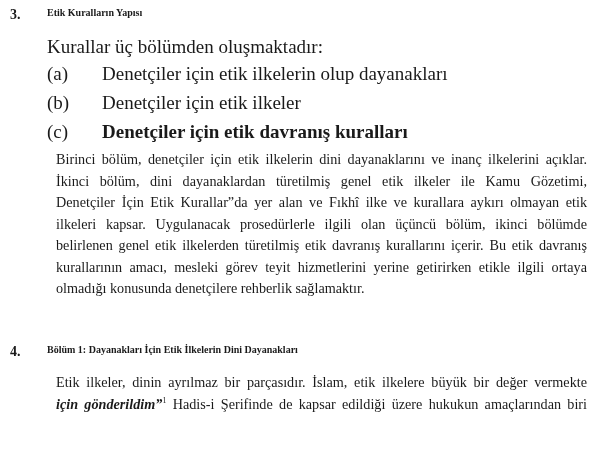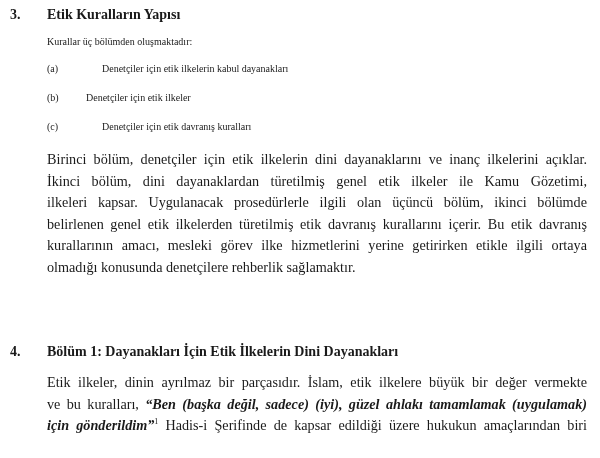--- a/index.html
+++ b/index.html
@@ -1,56 +1,56 @@
 <!DOCTYPE html>
 <html><head>
 <meta charset="utf-8">
 <style>
   html, body { margin:0; padding:0; background:#ffffff; }
   body { width:600px; height:458px; overflow:hidden; position:relative;
          font-family:"Liberation Serif", "DejaVu Serif", serif; color:#1a1a1a; }
   .abs { position:absolute; white-space:nowrap; }
   .num { font-weight:bold; font-size:14px; }
-  .heading { font-weight:bold; font-size:14px; }
-  .txt { font-size:10px; }
+  .heading { font-weight:bold; font-size:10px; }
+  .txt { font-size:19px; }
   .para { position:absolute; left:47px; width:540px; font-size:14.2px;
           line-height:21.5px; text-align:justify; }
-  .para .line { display:block; text-align:justify; text-align-last:justify; white-space:nowrap; }
+  .para .line { display:block; text-align:justify; text-align-last:justify; white-space:nowrap;margin-left:9px; }
   .para .line.last { text-align-last:left; }
   .bi { font-weight:bold; font-style:italic; }
   sup { font-size:8px; vertical-align:super; line-height:0; }
 </style>
 </head>
 <body>
 
 <div class="abs num" style="left:10px; top:7px;">3.</div>
 <div class="abs heading" style="left:47px; top:7px;">Etik Kuralların Yapısı</div>
 
 <div class="abs txt" style="left:47px; top:36px;">Kurallar üç bölümden oluşmaktadır:</div>
 
 <div>
   <div class="abs txt" style="left:47px; top:63px;">(a)</div>
-  <div class="abs txt" style="left:102px; top:63px;">Denetçiler için etik ilkelerin kabul dayanakları</div>
+  <div class="abs txt" style="left:102px; top:63px;">Denetçiler için etik ilkelerin olup dayanakları</div>
 
   <div class="abs txt" style="left:47px; top:92px;">(b)</div>
-  <div class="abs txt" style="left:86px; top:92px;">Denetçiler için etik ilkeler</div>
+  <div class="abs txt" style="left:102px; top:92px;">Denetçiler için etik ilkeler</div>
 
   <div class="abs txt" style="left:47px; top:121px;">(c)</div>
-  <div class="abs txt" style="left:102px; top:121px;">Denetçiler için etik davranış kuralları</div>
+  <div class="abs txt" style="left:102px; top:121px;font-weight:bold;">Denetçiler için etik davranış kuralları</div>
 </div>
 
 <div class="para" style="top:149px;">
   <span class="line">Birinci bölüm, denetçiler için etik ilkelerin dini dayanaklarını ve inanç ilkelerini açıklar.</span>
   <span class="line">İkinci bölüm, dini dayanaklardan türetilmiş genel etik ilkeler ile Kamu Gözetimi,</span>
+  <span class="line">Denetçiler İçin Etik Kurallar”da yer alan ve Fıkhî ilke ve kurallara aykırı olmayan etik</span>
   <span class="line">ilkeleri kapsar. Uygulanacak prosedürlerle ilgili olan üçüncü bölüm, ikinci bölümde</span>
   <span class="line">belirlenen genel etik ilkelerden türetilmiş etik davranış kurallarını içerir. Bu etik davranış</span>
-  <span class="line">kurallarının amacı, mesleki görev ilke hizmetlerini yerine getirirken etikle ilgili ortaya</span>
+  <span class="line">kurallarının amacı, mesleki görev teyit hizmetlerini yerine getirirken etikle ilgili ortaya</span>
   <span class="line last">olmadığı konusunda denetçilere rehberlik sağlamaktır.</span>
 </div>
 
 <div class="abs num" style="left:10px; top:344px;">4.</div>
 <div class="abs heading" style="left:47px; top:344px;">Bölüm 1: Dayanakları İçin Etik İlkelerin Dini Dayanakları</div>
 
 <div class="para" style="top:372px;">
   <span class="line">Etik ilkeler, dinin ayrılmaz bir parçasıdır. İslam, etik ilkelere büyük bir değer vermekte</span>
-  <span class="line"><span>ve bu kuralları, </span><span class="bi">“Ben (başka değil, sadece) (iyi), güzel ahlakı tamamlamak (uygulamak)</span></span>
   <span class="line"><span class="bi">için gönderildim”</span><sup>1</sup><span> Hadis-i Şerifinde de kapsar edildiği üzere hukukun amaçlarından biri</span></span>
 </div>
 
 </body></html>

